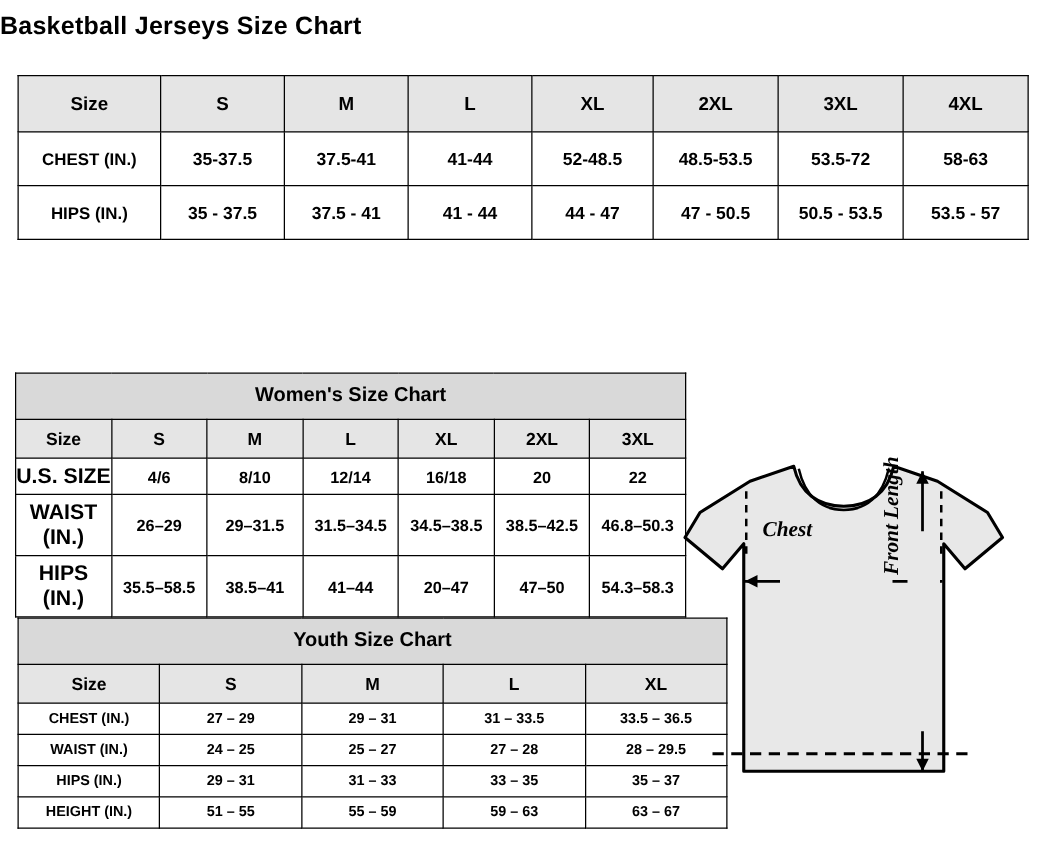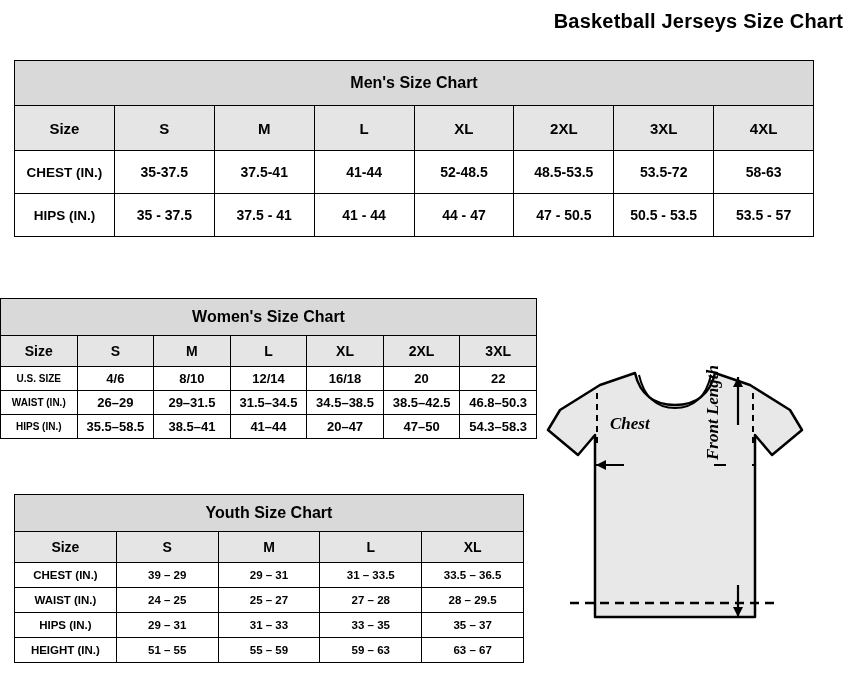--- a/index.html
+++ b/index.html
@@ -9,21 +9,21 @@
   }
   body {
     width: 843px;
     height: 679px;
     font-family: "Liberation Sans", sans-serif;
     color: #000000;
     position: relative;
     overflow: hidden;
   }
   #page-title {
-    text-align: right;
+    text-align: left;
     font-size: 20px;
     font-weight: bold;
     margin-top: 10px;
     letter-spacing: 0.2px;
   }
   table {
     border-collapse: collapse;
     table-layout: fixed;
   }
   table td, table th {
@@ -53,35 +53,35 @@
     width: 800px;
   }
   #mens-chart td { height: 28px; }
   #mens-chart .hdr td { font-size: 15px; }
   #mens-chart .row td { font-size: 14px; padding: 7px 0; }
   #mens-chart .row td.lbl { font-size: 13.5px; }
 
   
   #womens-chart {
     position: absolute;
-    left: 0;
+    left: 12px;
     top: 298px;
     width: 537px;
   }
   #womens-chart .chart-title td { font-size: 16px; padding: 9px 0;}
   #womens-chart .hdr td { font-size: 14px; padding: 7px 0; }
   #womens-chart .row td { font-size: 13px; padding: 4px 0; }
-  #womens-chart .row td.lbl { font-size: 10px; }
+  #womens-chart .row td.lbl { font-size: 17px; }
 
   
   #youth-chart {
     position: absolute;
     left: 14px;
     top: 494px;
-    width: 510px;
+    width: 568px;
   }
   #youth-chart .chart-title td { font-size: 16px; padding: 9px 0;}
   #youth-chart .hdr td { font-size: 14px; padding: 7px 0; }
   #youth-chart .row td { font-size: 11.5px; padding: 6px 0; }
   #youth-chart .row td.lbl { font-size: 11.5px; }
 
   
   #shirt-diagram {
     position: absolute;
     left: 540px;
@@ -110,23 +110,20 @@
     white-space: nowrap;
   }
 </style>
 </head>
 <body>
 
 <div id="page-title">Basketball Jerseys Size Chart</div>
 
 <table id="mens-chart">
   <tbody>
-      <tr class="chart-title">
-    <td colspan="8">Men's Size Chart</td>
-  </tr>
   <tr class="hdr">
     <td style="width:113px">Size</td>
     <td style="width:98px">S</td>
     <td style="width:98px">M</td>
     <td style="width:98px">L</td>
     <td style="width:96px">XL</td>
     <td style="width:99px">2XL</td>
     <td style="width:99px">3XL</td>
     <td style="width:99px">4XL</td>
   </tr>
@@ -204,21 +201,21 @@
   </tr>
   <tr class="hdr">
     <td style="width:110px">Size</td>
     <td style="width:100px">S</td>
     <td style="width:100px">M</td>
     <td style="width:100px">L</td>
     <td style="width:100px">XL</td>
   </tr>
   <tr class="row">
     <td class="lbl">CHEST (IN.)</td>
-    <td>39 – 29</td>
+    <td>27 – 29</td>
     <td>29 – 31</td>
     <td>31 – 33.5</td>
     <td>33.5 – 36.5</td>
   </tr>
   <tr class="row">
     <td class="lbl">WAIST (IN.)</td>
     <td>24 – 25</td>
     <td>25 – 27</td>
     <td>27 – 28</td>
     <td>28 – 29.5</td>

